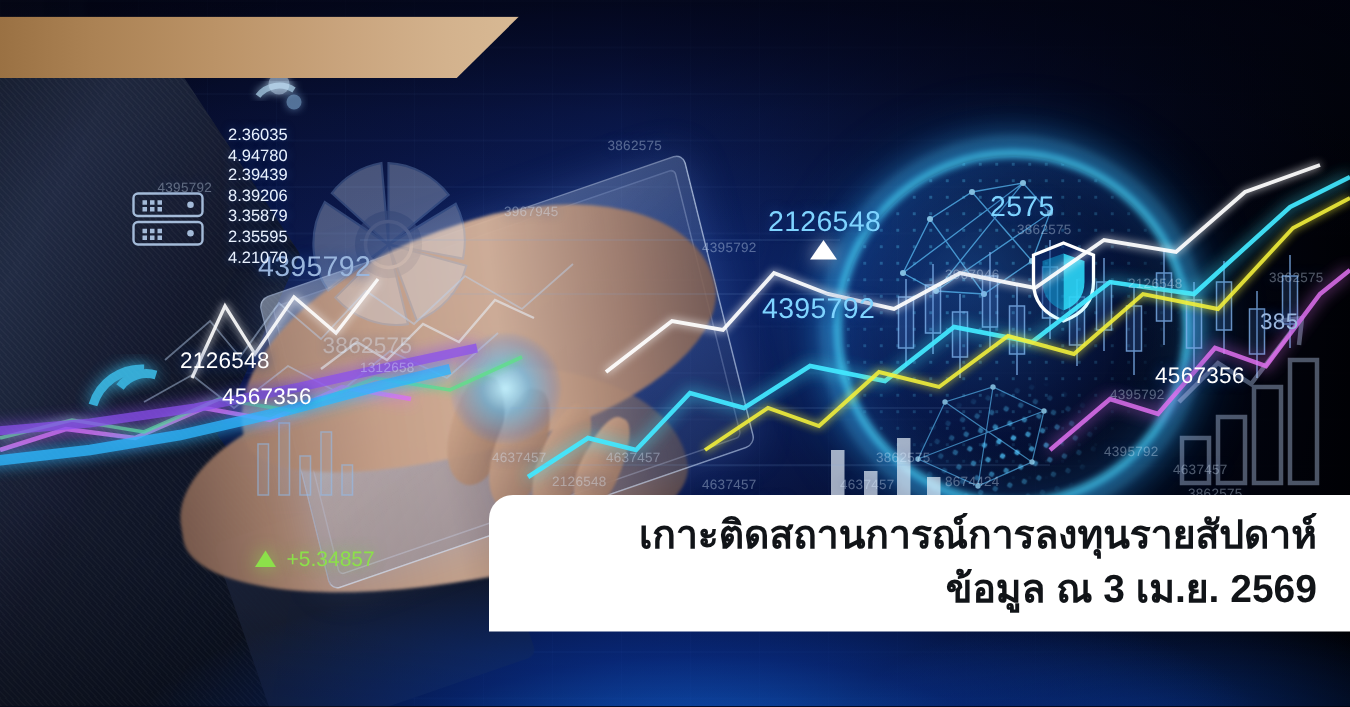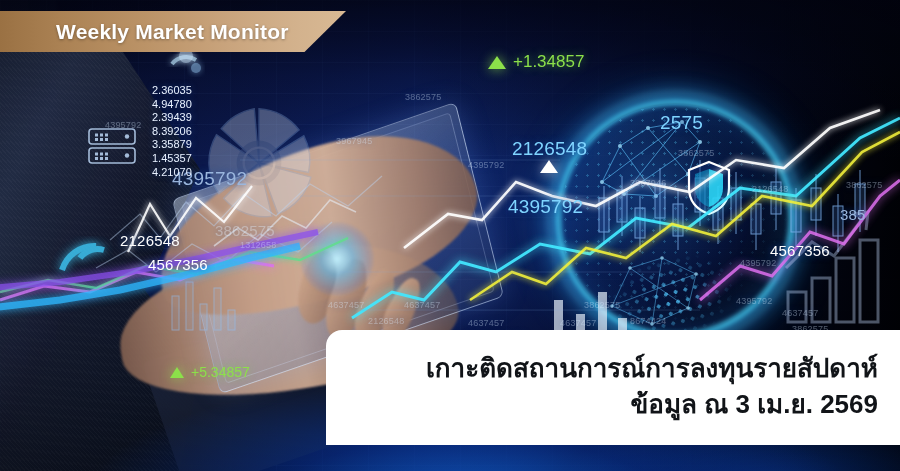--- a/index.html
+++ b/index.html
@@ -199,21 +199,21 @@
   .ribbon-title{
     position:absolute;left:0;top:11px;width:346px;height:41px;
     display:flex;align-items:center;
     padding-left:56px;
     color:#ffffff;font-size:21px;font-weight:bold;letter-spacing:.2px;
     text-shadow:0 1px 3px rgba(0,0,0,.35);
   }
 
   
   .caption{
-    position:absolute;left:326px;top:330px;width:574px;height:115px;
+    position:absolute;left:326px;top:330px;width:574px;height:91px;
     background:#ffffff;border-top-left-radius:16px;
     display:flex;flex-direction:column;justify-content:center;align-items:flex-end;
     padding:0 22px 4px 0;
   }
   .cap-l1{
     color:#111418;font-size:26px;font-weight:bold;line-height:36px;letter-spacing:0px;
     white-space:nowrap;
   }
   .cap-l2{
     color:#111418;font-size:26px;font-weight:bold;line-height:36px;
@@ -466,21 +466,21 @@
       <div class="num sm faint" style="left: 105px; top: 120px;">4395792</div>
       <div class="num big dim" style="left: 172px; top: 168px;">4395792</div>
       <div class="num mid faint" style="left: 215px; top: 186px;">3862575</div>
       <div class="num mid white" style="left: 120px; top: 196px;">2126548</div>
       <div class="num mid white" style="left: 148px; top: 220px;">4567356</div>
       <div class="num sm faint" style="left: 405px; top: 92px;">3862575</div>
       <div class="num sm faint" style="left: 336px; top: 136px;">3967945</div>
       <div class="num sm faint" style="left: 468px; top: 160px;">4395792</div>
       <div class="num big cyan" style="left: 512px; top: 138px;">2126548</div>
       <div class="num big cyan" style="left: 508px; top: 196px;">4395792</div>
-      <div class="num big cyan" style="left: 660px; top: 112px;">2575</div>
+      <div class="num big cyan" style="left: 660px; top: 128px;">2575</div>
       <div class="num sm faint" style="left: 678px; top: 148px;">3862575</div>
       <div class="num sm faint" style="left: 630px; top: 178px;">3967946</div>
       <div class="num mid white" style="left: 466px; top: 294px;">1312658</div>
       <div class="num sm faint" style="left: 584px; top: 300px;">3862575</div>
       <div class="num sm faint" style="left: 630px; top: 316px;">8674424</div>
       <div class="num sm faint" style="left: 560px; top: 318px;">4637457</div>
       <div class="num sm faint" style="left: 740px; top: 258px;">4395792</div>
       <div class="num sm faint" style="left: 736px; top: 296px;">4395792</div>
       <div class="num sm faint" style="left: 752px; top: 184px;">2126548</div>
       <div class="num mid white" style="left: 770px; top: 206px;">4567356</div>
@@ -494,39 +494,34 @@
       <div class="num sm faint" style="left: 468px; top: 318px;">4637457</div>
       <div class="num sm faint" style="left: 240px; top: 240px;">1312658</div>
     </div>
 
   <div class="numlist" id="number-list">
       <div>2.36035</div>
       <div>4.94780</div>
       <div>2.39439</div>
       <div>8.39206</div>
       <div>3.35879</div>
-      <div>1.45357</div>
+      <div>2.35595</div>
       <div>4.21070</div>
     </div>
 
-  <div class="chg" style="left:488px;top:52px;">
-    <span class="tri-up tri-green"></span>
-    <span class="chg-val">+1.34857</span>
-  </div>
 
   <div class="chg chg-sm" style="left:170px;top:364px;">
     <span class="tri-up tri-green"></span>
     <span class="chg-val">+5.34857</span>
   </div>
 
   <div class="chg" style="left:540px;top:160px;">
     <span class="tri-up tri-white"></span>
   </div>
 
   <div class="ribbon"></div>
-  <div class="ribbon-title">Weekly Market Monitor</div>
 
   <div class="caption">
     <div class="cap-l1">เกาะติดสถานการณ์การลงทุนรายสัปดาห์</div>
     <div class="cap-l2">ข้อมูล ณ 3 เม.ย. 2569</div>
   </div>
 
 </div>
 
 </body></html>

